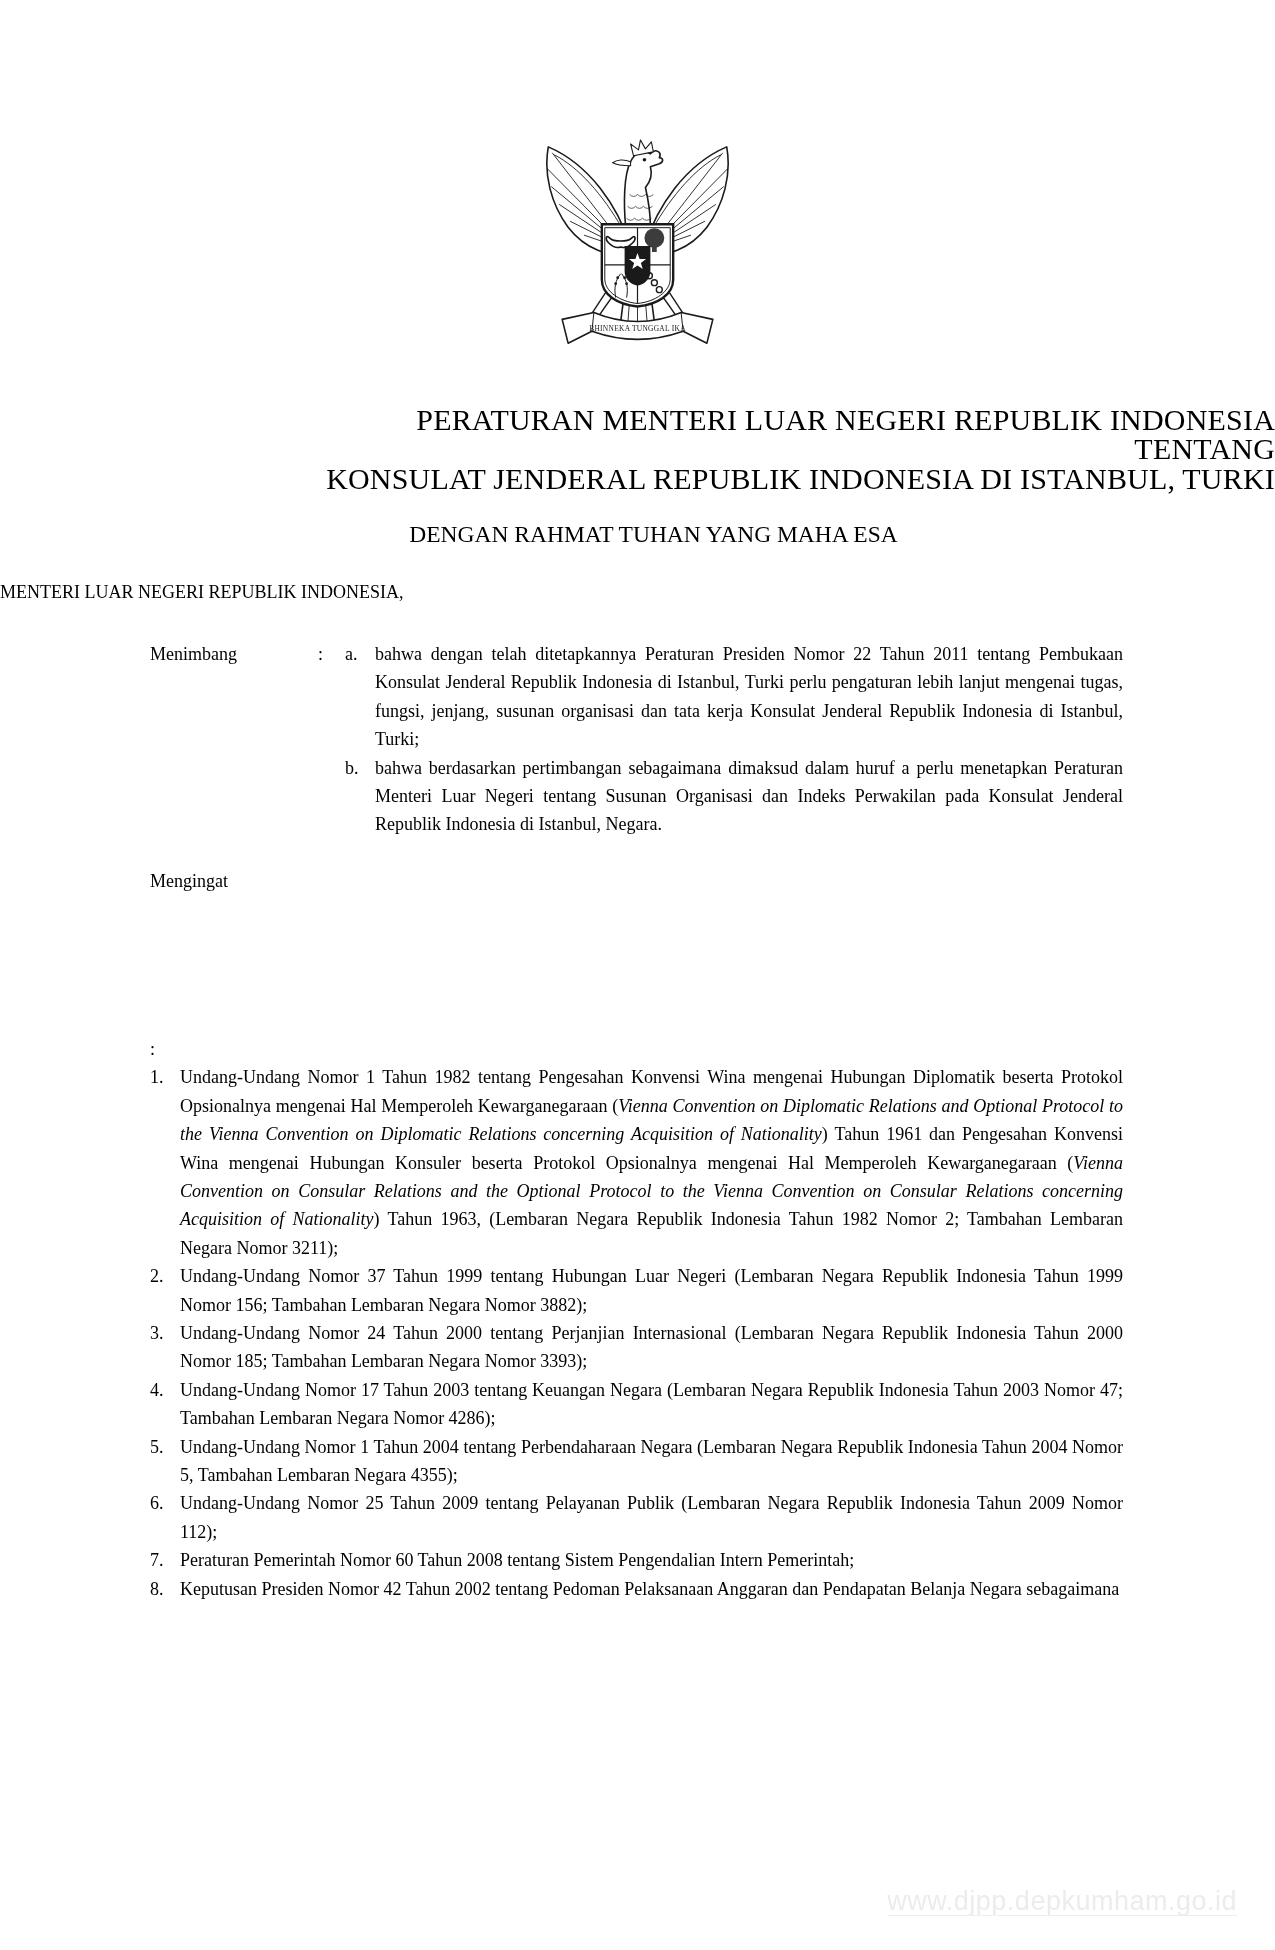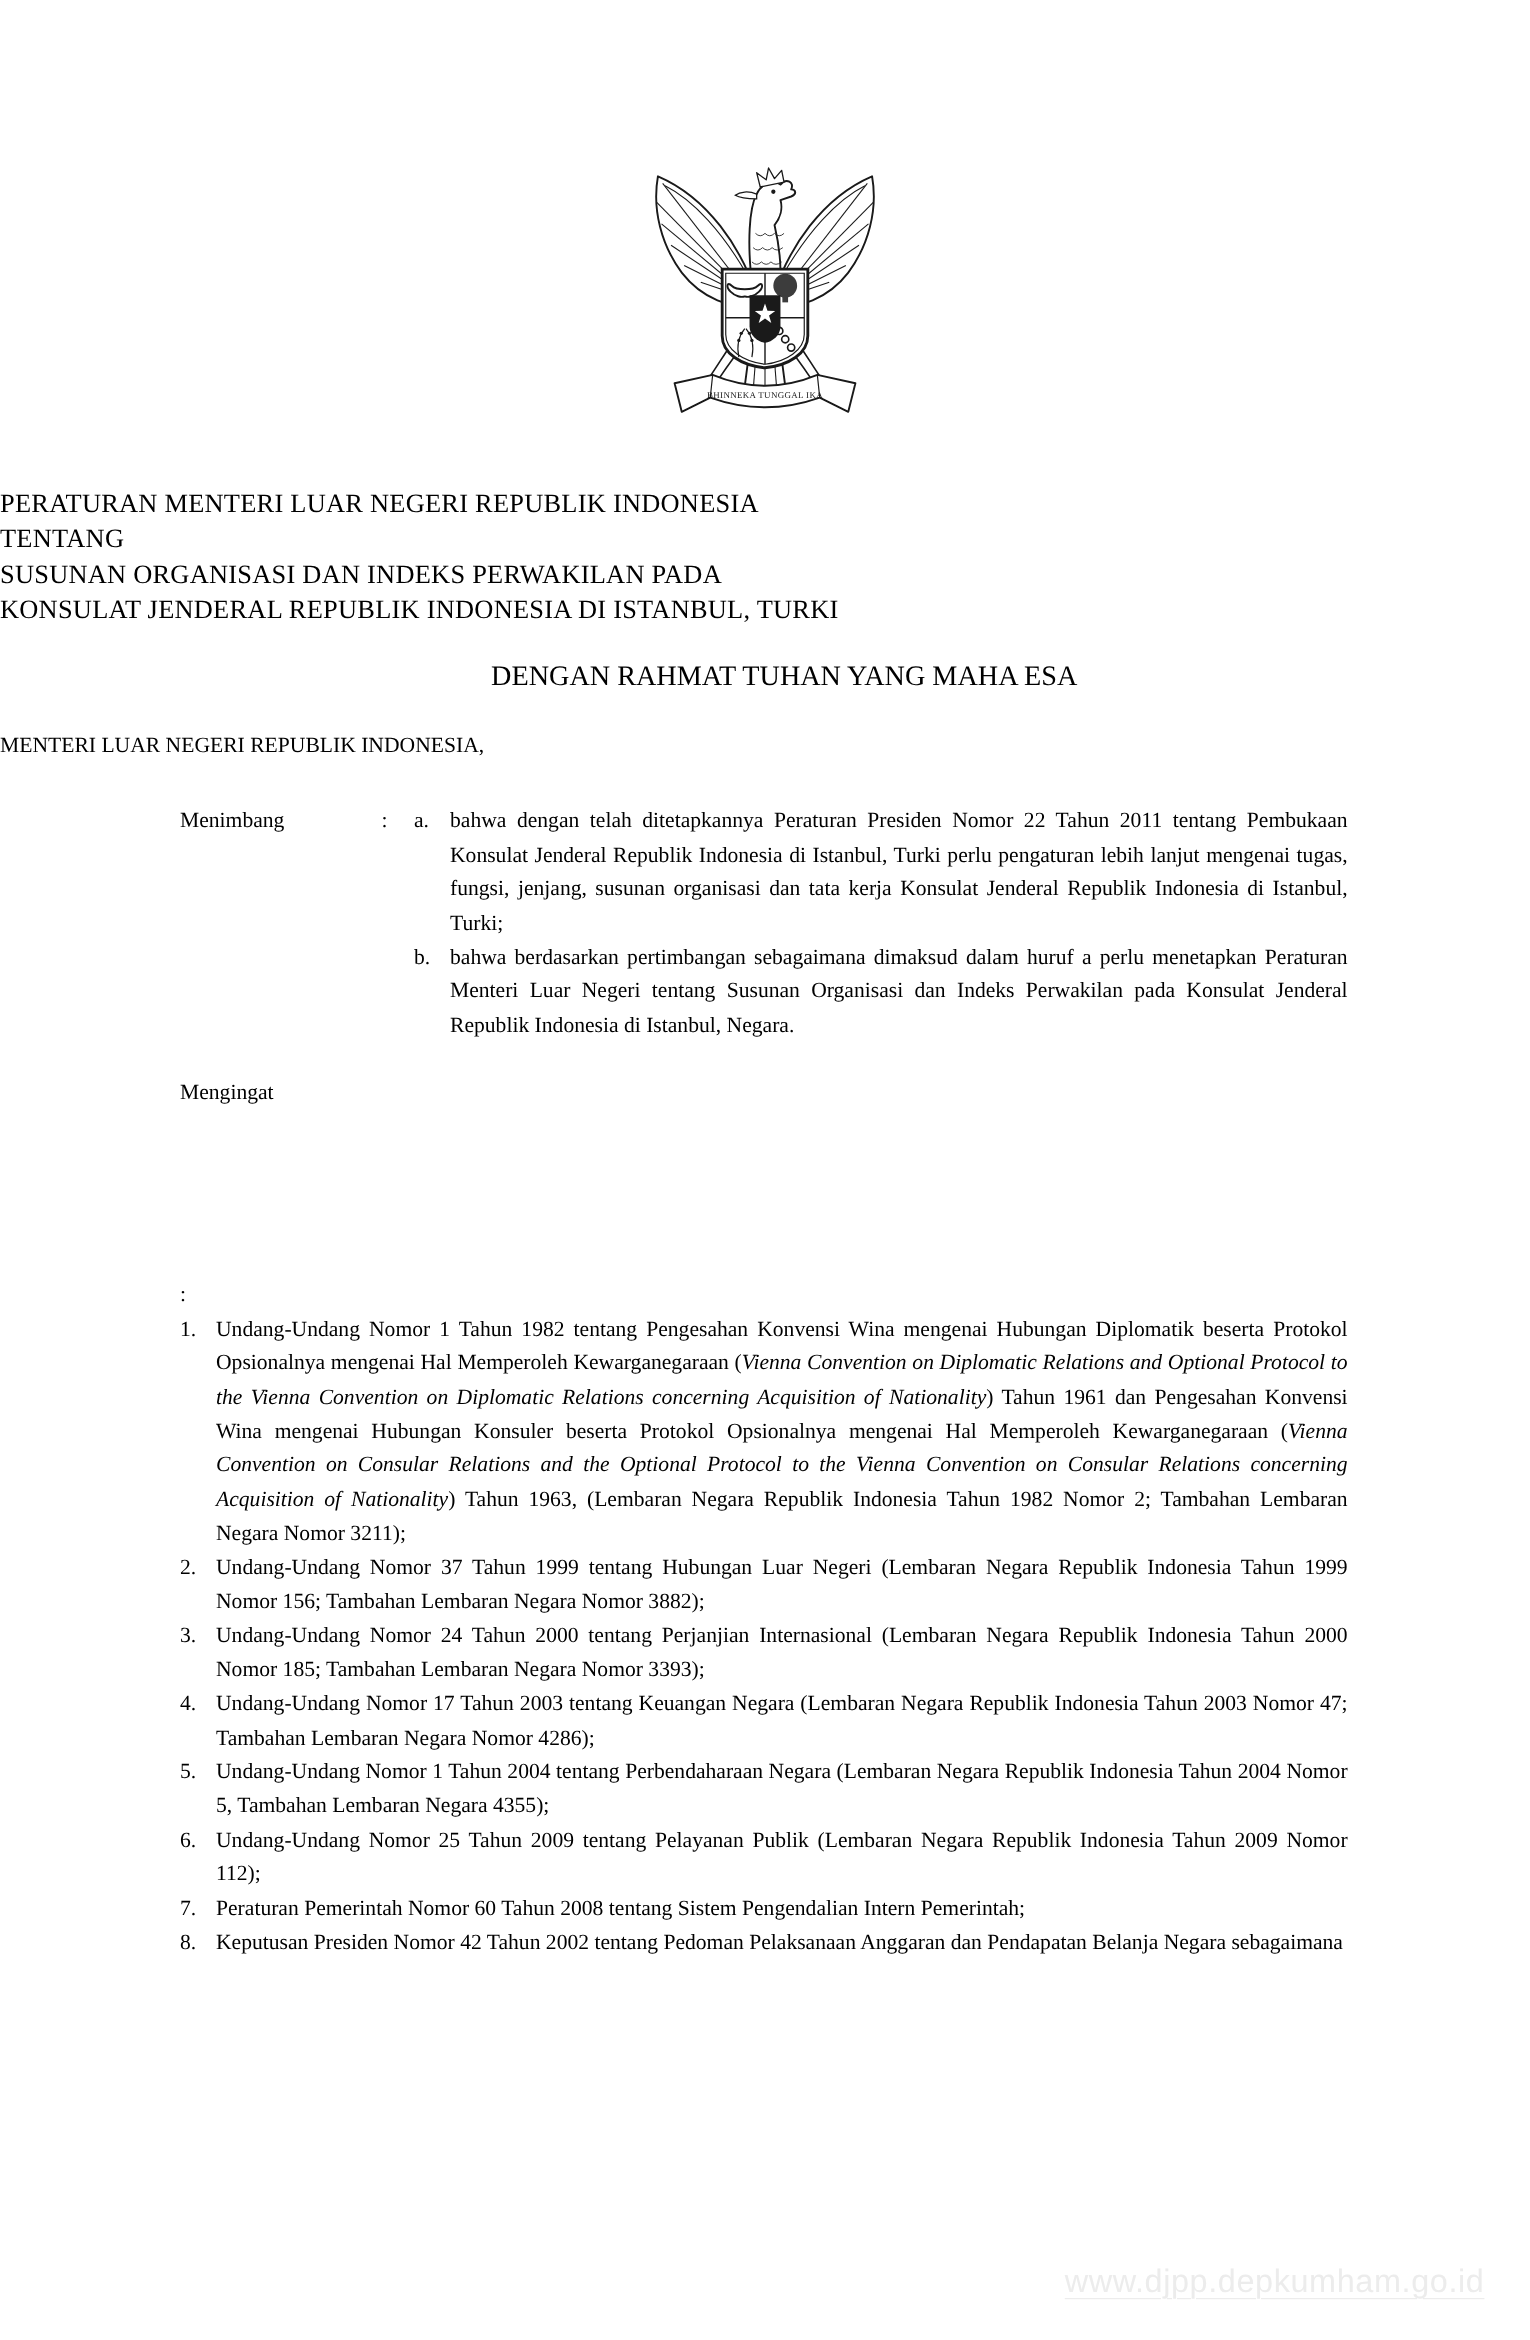--- a/index.html
+++ b/index.html
@@ -13,22 +13,22 @@
   }
   .emblem-wrap {
     padding-top:123px;
     width:205px; height:228px;
     margin:12px auto;
     box-sizing:content-box;
   }
   .emblem-wrap svg { display:block; }
   .doc-title {
     margin-top:42px;
-    text-align:left;
-    font-size:22px;
+    text-align:right;
+    font-size:30px;
     line-height:29.4px;
     letter-spacing:0.2px;
   }
   .invocation {
     margin-top:27px;
     text-align:center;
     font-size:23.5px;
     line-height:29.4px;
     padding-left:32px;
   }
@@ -158,21 +158,20 @@
 
       <path fill="#ffffff" stroke="#1a1a1a" stroke-width="1.6" stroke-linejoin="round" d="M24,186 L56,179 C85,191 115,191 144,179 L176,186 L170,210 L146,198 C115,209 85,209 54,198 L30,210 Z"></path>
       <path fill="none" stroke="#1a1a1a" stroke-width="1" d="M56,179 L54,198 M144,179 L146,198"></path>
       <text x="100" y="198" text-anchor="middle" font-size="7.5" font-family="Liberation Serif, serif" fill="#1a1a1a" letter-spacing="0.3">BHINNEKA TUNGGAL IKA</text>
     </svg>
   </div>
 
   <div class="doc-title">
     <div>PERATURAN MENTERI LUAR NEGERI REPUBLIK INDONESIA</div>
     <div>TENTANG</div>
-    <div>SUSUNAN ORGANISASI DAN INDEKS PERWAKILAN PADA</div>
     <div>KONSULAT JENDERAL REPUBLIK INDONESIA DI ISTANBUL, TURKI</div>
   </div>
 
   <div class="invocation">DENGAN RAHMAT TUHAN YANG MAHA ESA</div>
 
   <div class="authority">MENTERI LUAR NEGERI REPUBLIK INDONESIA,</div>
 
   <div class="sections-wrap">
       <div class="section">
         <div class="sec-label">Menimbang</div>

